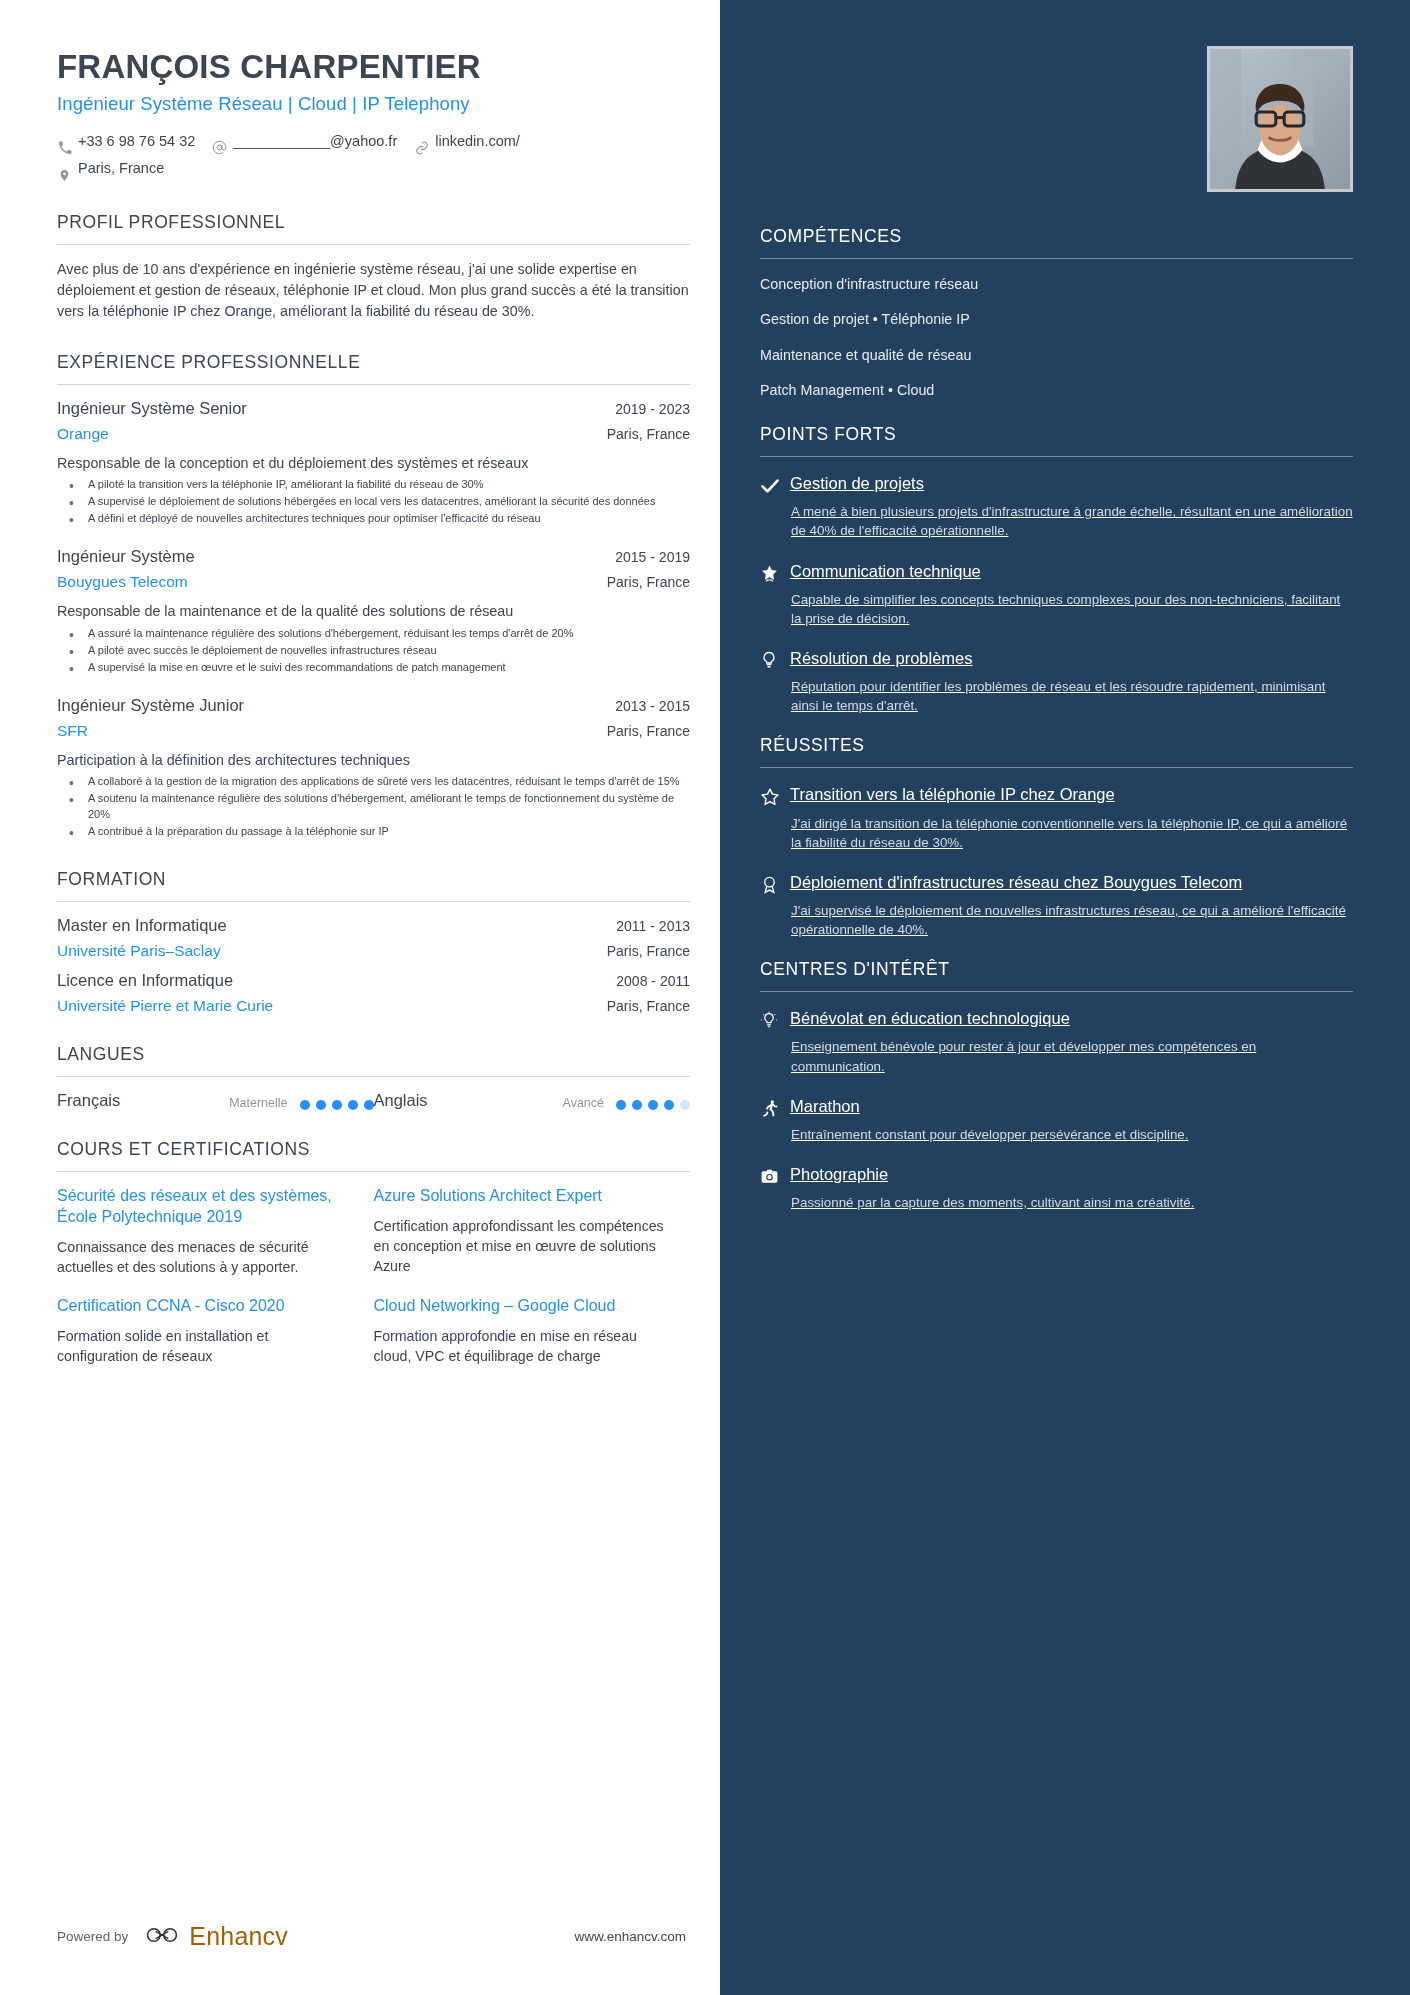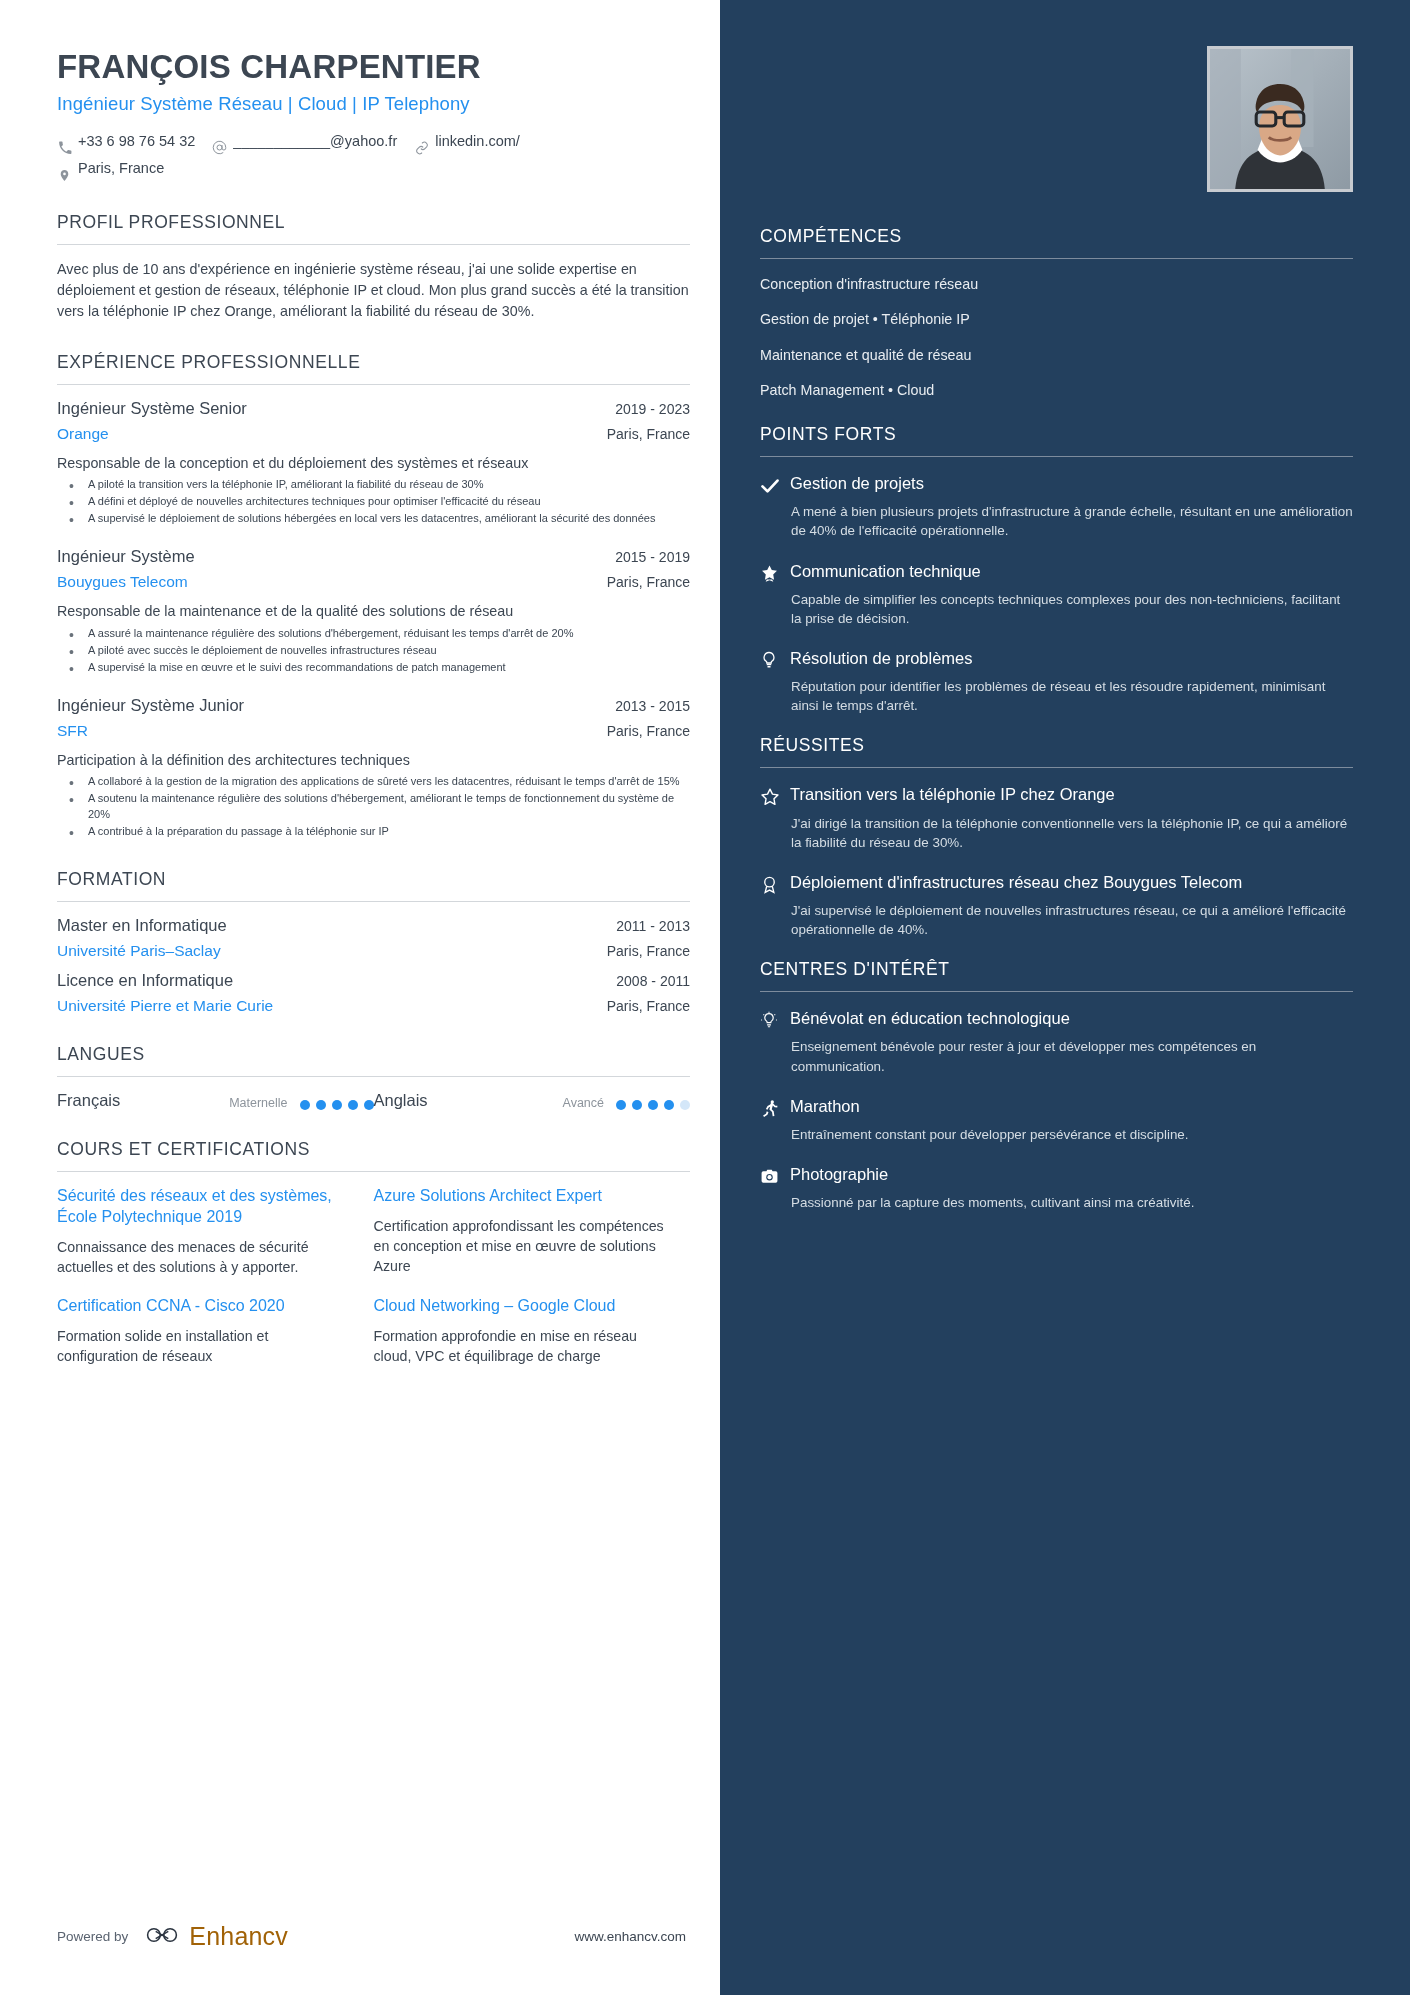--- a/index.html
+++ b/index.html
@@ -84,21 +84,21 @@
 
   .r-section { margin-bottom:7px; }
   .r-title { font-size:17.5px; letter-spacing:.6px; color:#ffffff; padding-bottom:11px; font-weight:normal; }
   .r-rule { height:1px; background:#7d8c9d; margin-bottom:16px; }
 
   .skill-line { font-size:14.3px; color:#e9edf1; line-height:1.35; margin-bottom:16px; }
   .item-icon { width:30px; flex:none; padding-top:3px; color:#ffffff; }
   .item-icon svg { display:block; }
   .item-title { font-size:16.5px; color:#ffffff; line-height:1.28; margin-bottom:8px; }
   .item-desc { font-size:13.4px; color:#d5dde4; line-height:1.43; padding-left:31px; }
-  .item-wrap { margin-bottom:20px; }
+  .item-wrap { margin-bottom:20px;text-decoration:underline; }
   .item-head { display:flex; align-items:flex-start; }
 </style>
 </head>
 <body>
 
 <div class="page">
 
   <div class="left">
 
     <div class="name">FRANÇOIS CHARPENTIER</div>
@@ -157,22 +157,22 @@
        <span class="entry-title">Ingénieur Système Senior</span>
        <span class="entry-date">2019 - 2023</span>
      </div>
      <div class="entry-sub">
        <span class="entry-org">Orange</span>
        <span class="entry-loc">Paris, France</span>
      </div>
      <div class="entry-desc">Responsable de la conception et du déploiement des systèmes et réseaux</div>
      <ul class="bullets">
               <li>A piloté la transition vers la téléphonie IP, améliorant la fiabilité du réseau de 30%</li>
+              <li>A supervisé le déploiement de solutions hébergées en local vers les datacentres, améliorant la sécurité des données</li>
               <li>A défini et déployé de nouvelles architectures techniques pour optimiser l'efficacité du réseau</li>
-              <li>A supervisé le déploiement de solutions hébergées en local vers les datacentres, améliorant la sécurité des données</li>
             </ul>
           </div>
           <div class="entry-block">
             <div class="entry-head">
        <span class="entry-title">Ingénieur Système</span>
        <span class="entry-date">2015 - 2019</span>
      </div>
      <div class="entry-sub">
        <span class="entry-org">Bouygues Telecom</span>
        <span class="entry-loc">Paris, France</span>

